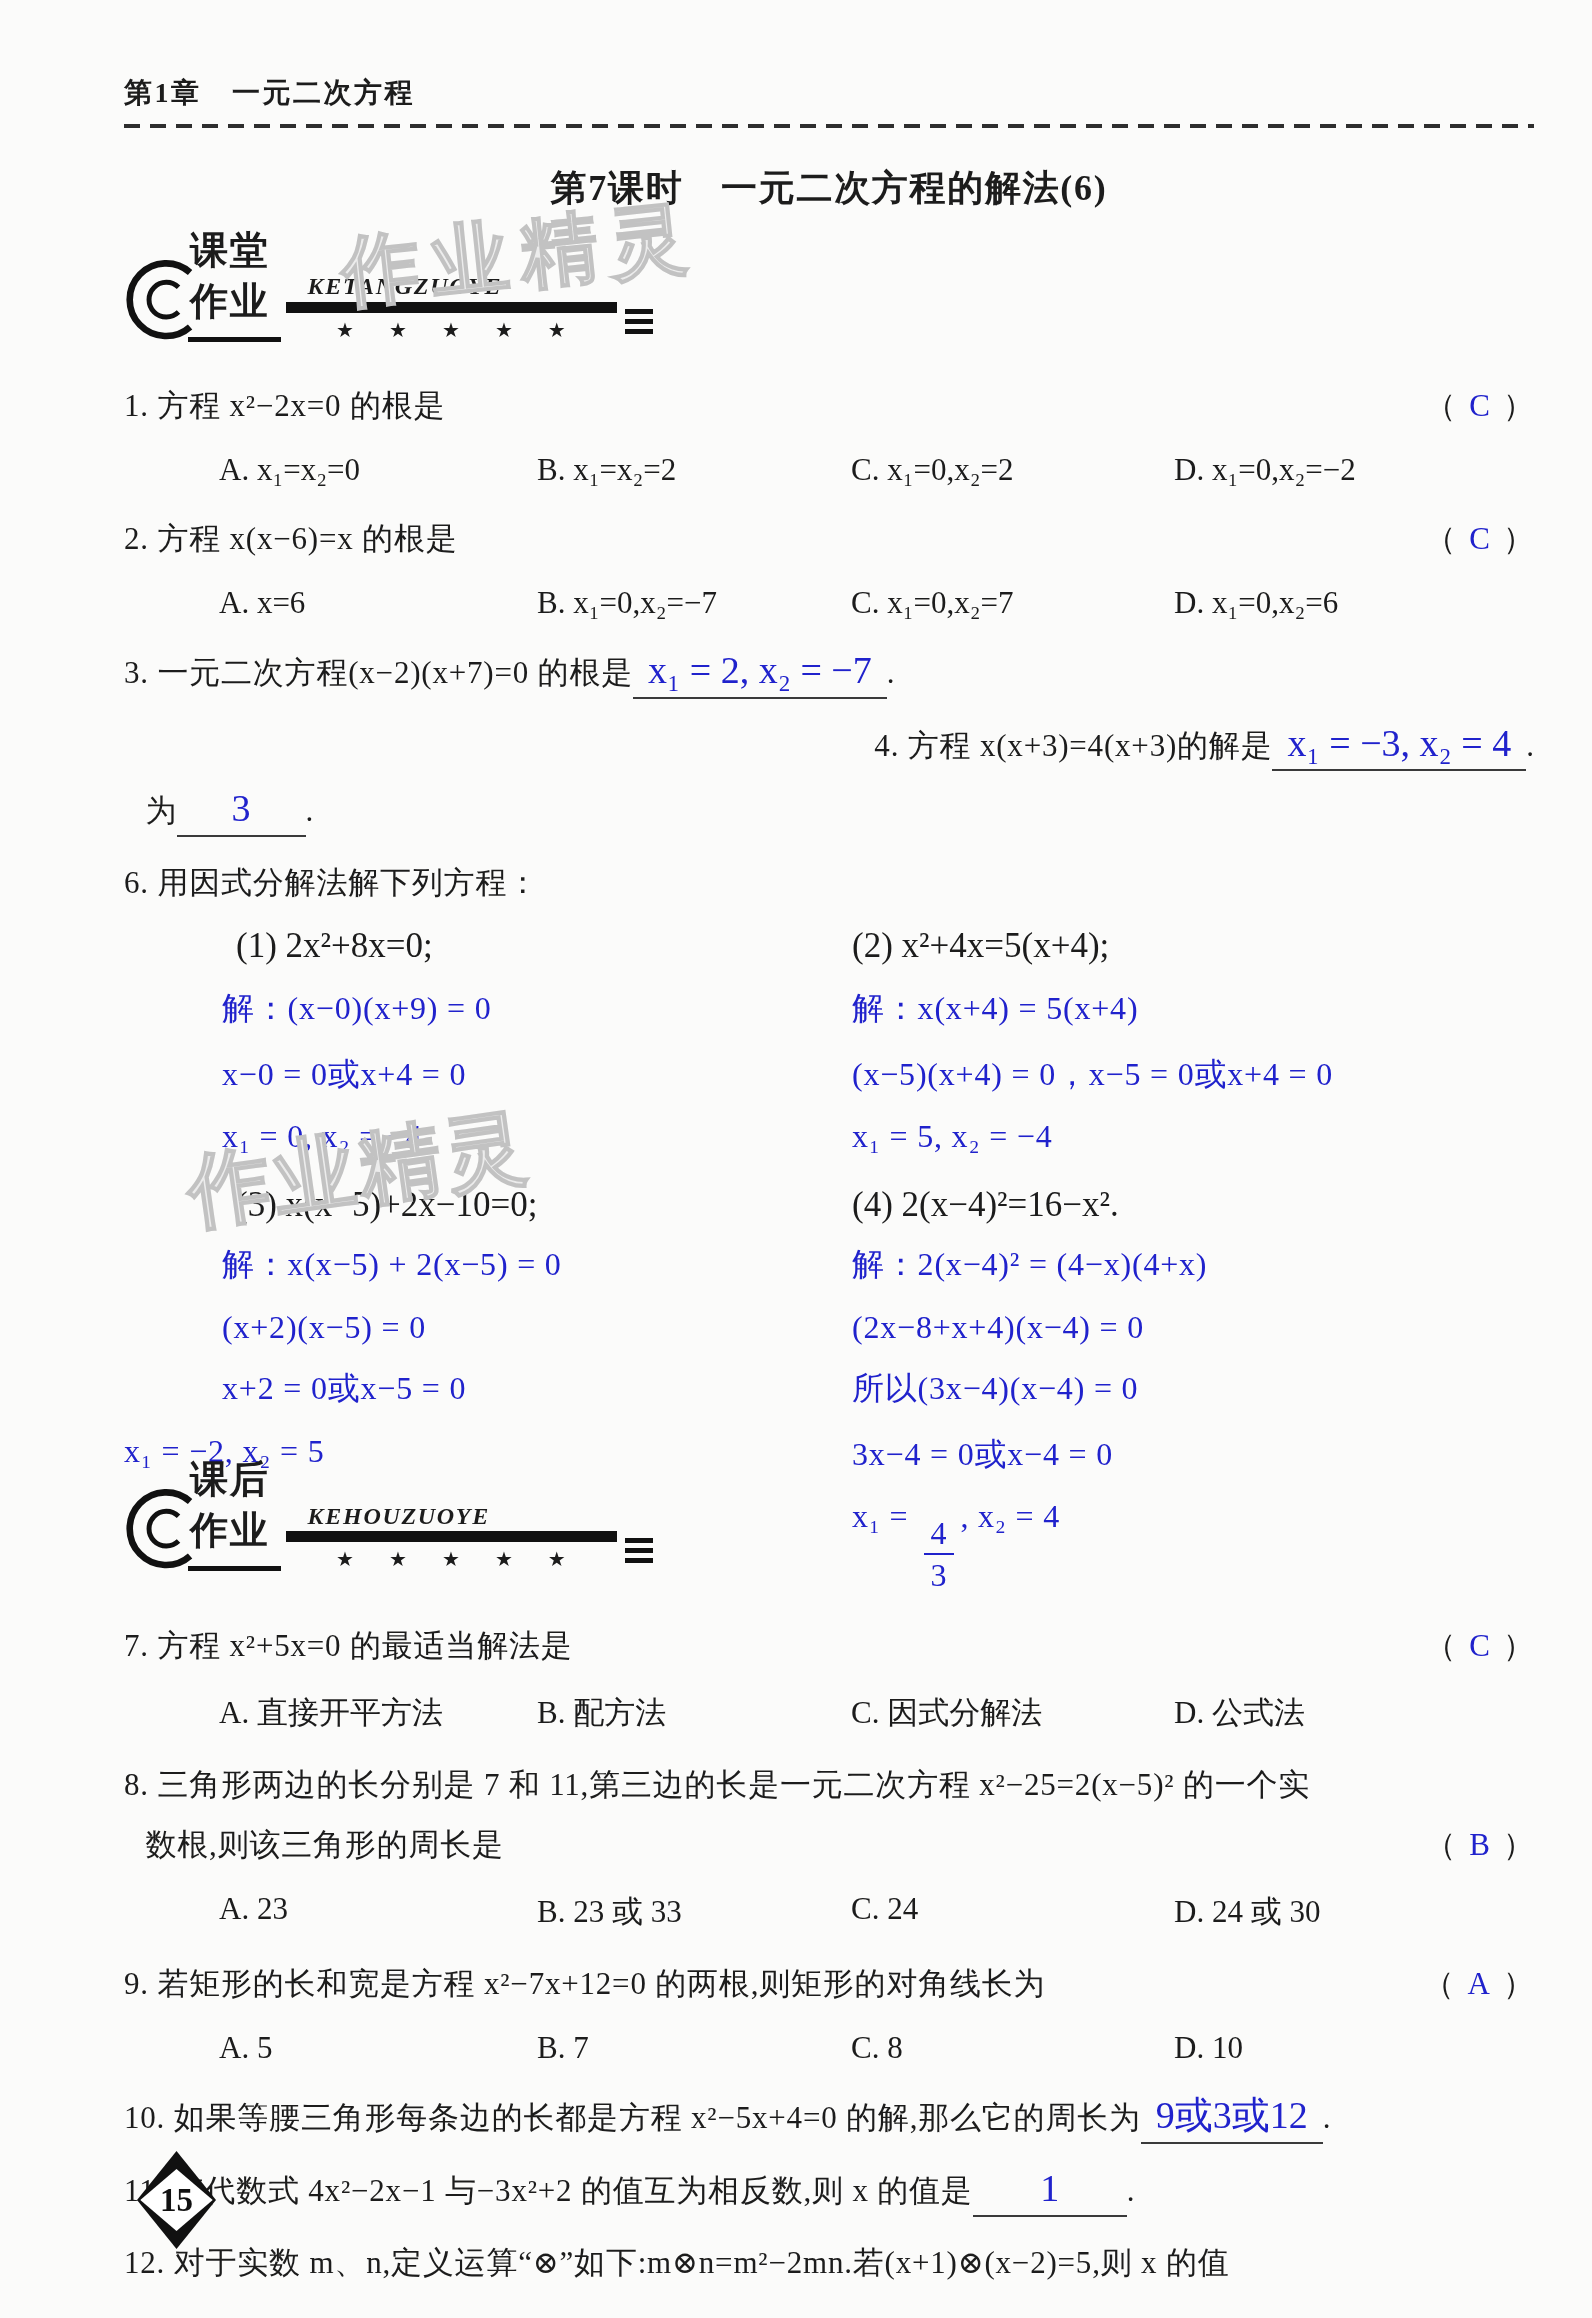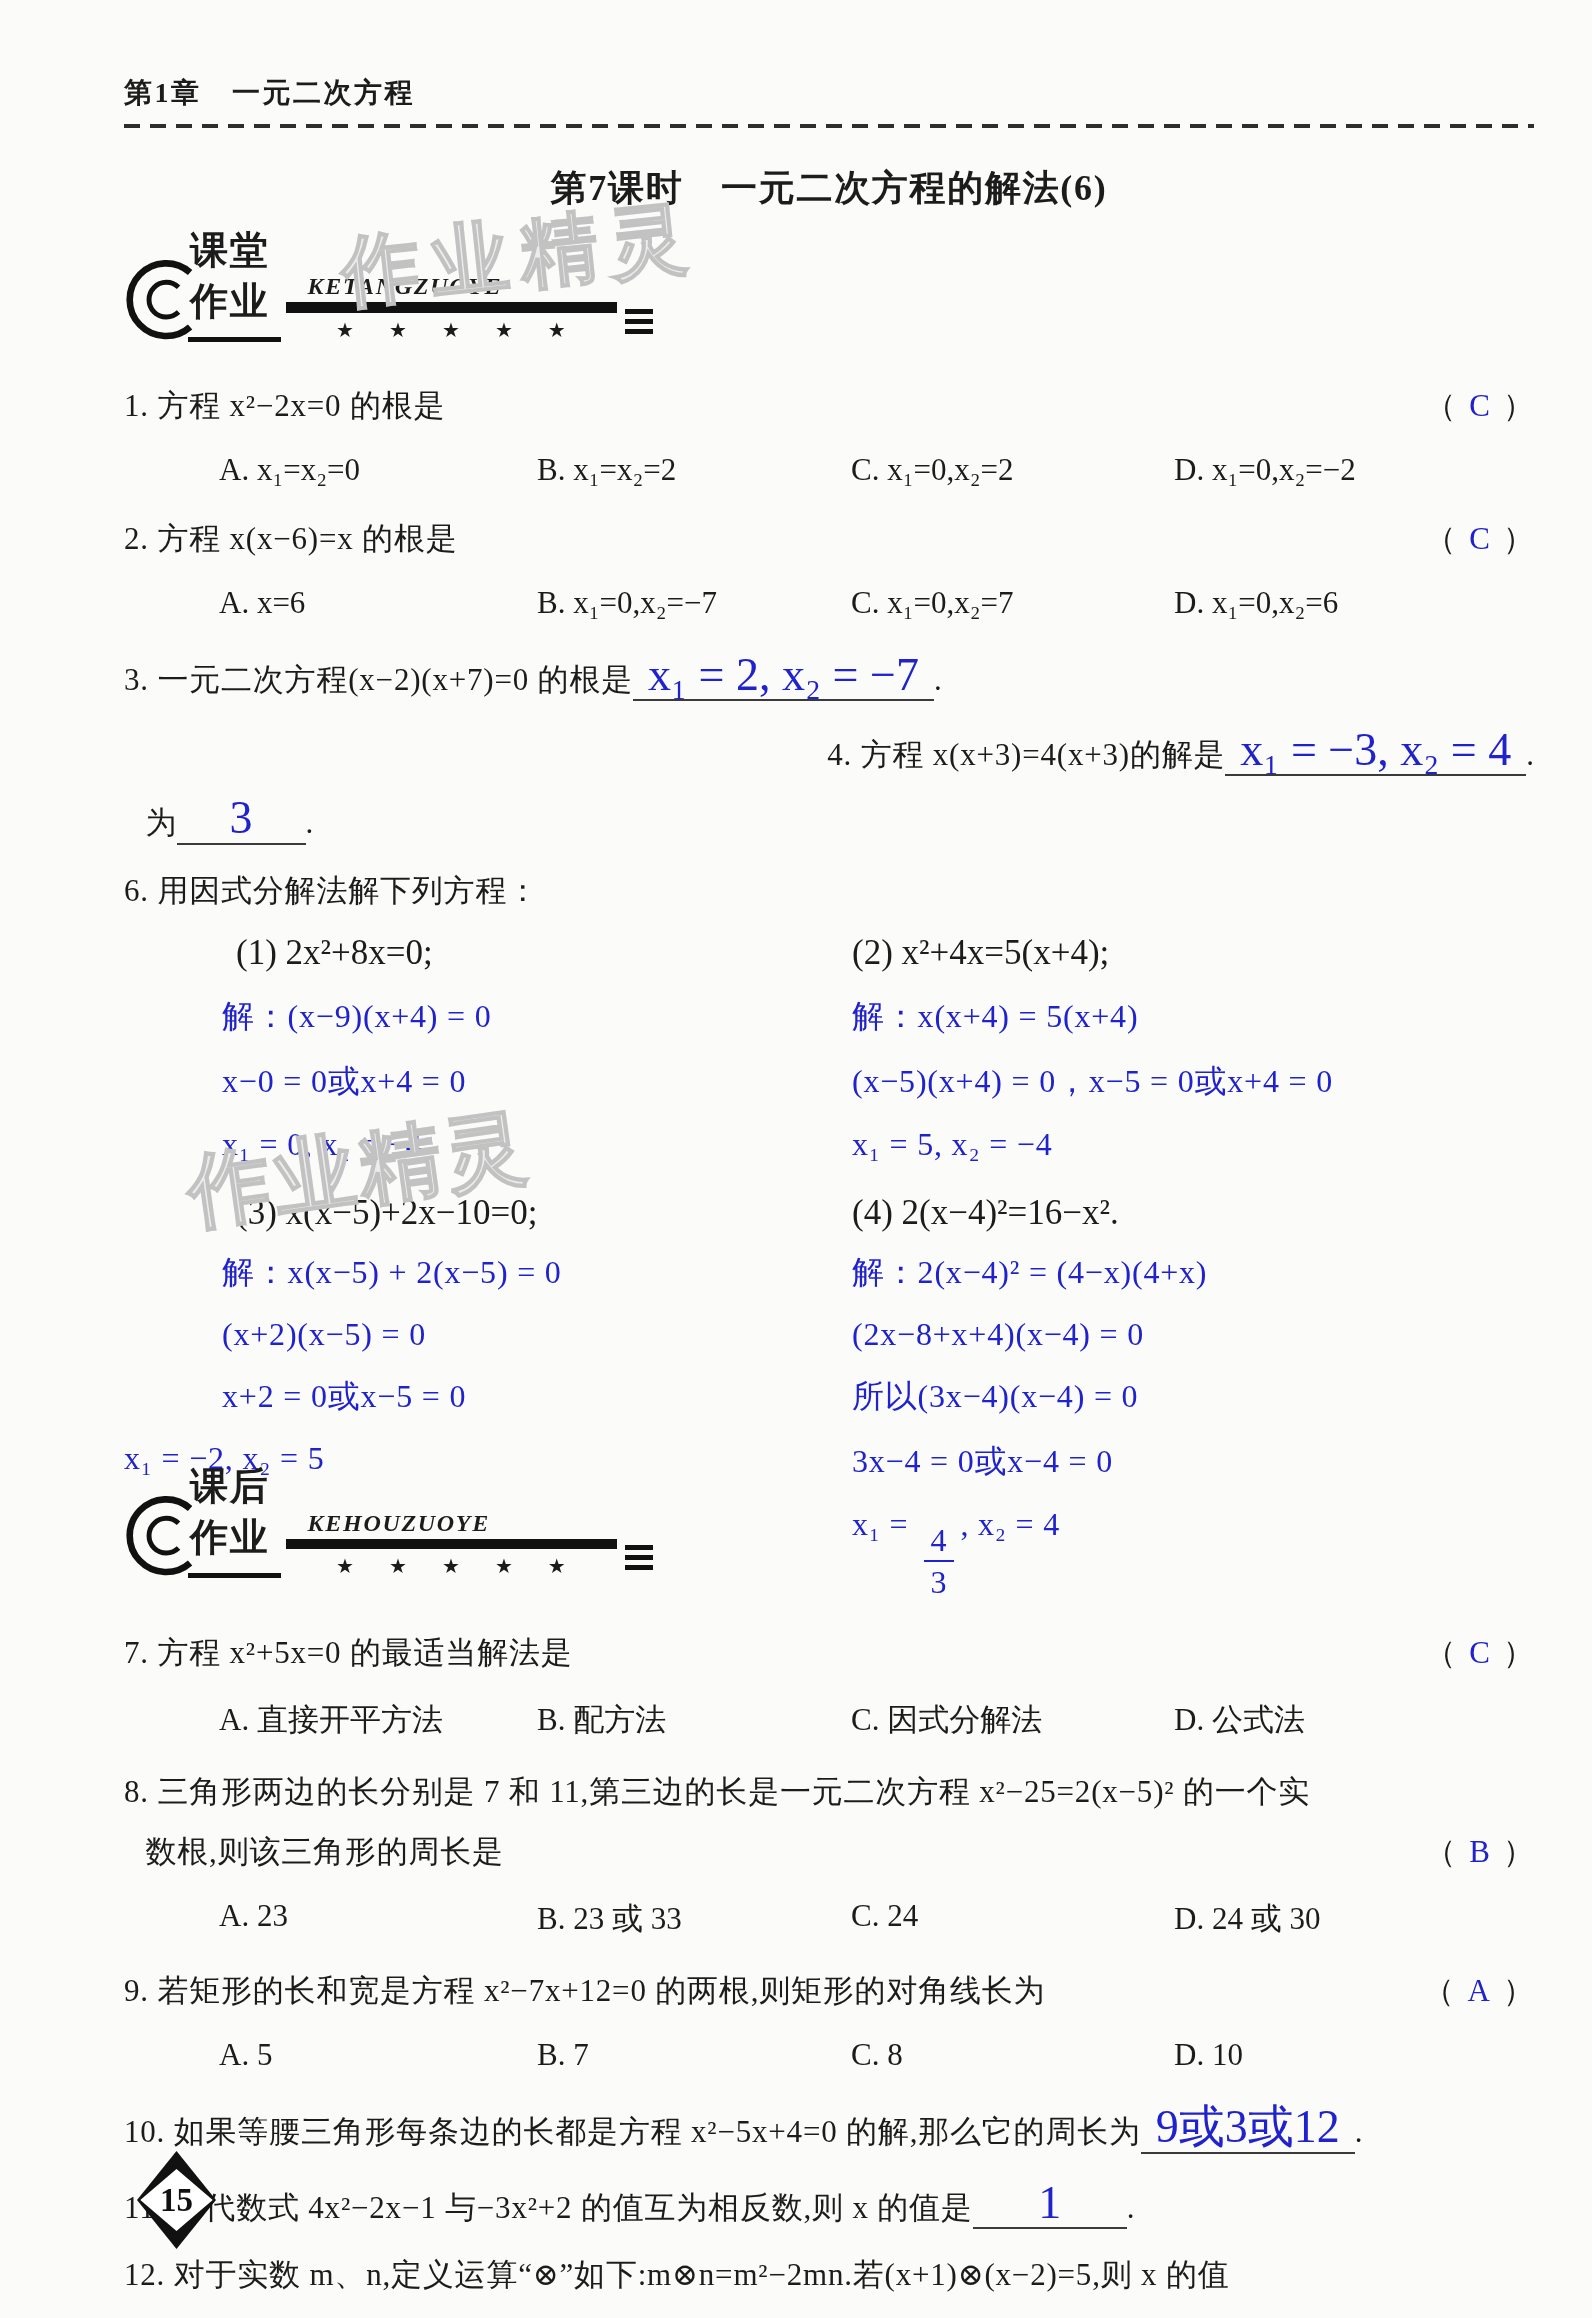--- a/index.html
+++ b/index.html
@@ -27,22 +27,22 @@
   .badge-lines{width:51px;height:28px;margin:0 0 5px 8.3px;
     background:repeating-linear-gradient(180deg,#111 0 5px,transparent 5px 10px);}
 
   
   .q-row{display:flex;justify-content:space-between;align-items:baseline;font-size:31px;}
   .stem{letter-spacing:0.8px;}
   .ans{white-space:nowrap;font-size:31px;}
   .ans .letter{color:var(--blue);padding:0 13.2px;}
   .opts{display:grid;grid-template-columns:318px 314px 323px auto;
     padding-left:95px;font-size:31px;}
-  .blank{color:var(--blue);border-bottom:2.5px solid #3a3a3a;padding:0 15px 0;
-    font-size:46px;display:inline-block;line-height:1.05;min-width:74px;text-align:center;}
+  .blank{color:var(--blue);border-bottom:2.5px solid #3a3a3a;padding:0 15px 6px;
+    font-size:38px;display:inline-block;line-height:1.05;min-width:74px;text-align:center;}
   .sol{color:var(--blue);font-size:32px;letter-spacing:0.8px;}
   .twocol{display:flex;align-items:flex-start;}
   .col-l{width:728px;flex:0 0 728px;box-sizing:border-box;}
   .col-r{flex:1;}
   .sub-item{font-size:35px;}
   .pl135{padding-left:112px;} .pl118{padding-left:98px;} .pl26{padding-left:21.5px;}
   .mt52{margin-top:43px;gap:36px;} .mt40{margin-top:34px;} .mt36{margin-top:30px;}
   .mt30{margin-top:25px;} .mt26{margin-top:21.5px;} .mt22{margin-top:18px;}
 
   .frac{display:inline-flex;flex-direction:column;text-align:center;vertical-align:-16.5px;line-height:1;margin:0 6.6px;}
@@ -131,21 +131,21 @@
     <span>.</span>
   </div>
 
   <div class="q-row mt30" style="justify-content:flex-start;">
     <span class="stem">6. 用因式分解法解下列方程：</span>
   </div>
 
   <div class="twocol mt26">
     <div class="col-l">
       <div class="sub-item pl135">(1) 2x²+8x=0;</div>
-      <div class="sol mt26 pl118">解：(x−9)(x+4) = 0</div>
+      <div class="sol mt26 pl118">解：(x−0)(x+9) = 0</div>
       <div class="sol mt26 pl118">x−0 = 0或x+4 = 0</div>
       <div class="sol mt26 pl118">x₁ = 0,  x₂ = −4</div>
       <div class="sub-item pl135 mt36">(3) x(x−5)+2x−10=0;</div>
       <div class="sol mt22 pl118">解：x(x−5) + 2(x−5) = 0</div>
       <div class="sol mt26 pl118">(x+2)(x−5) = 0</div>
       <div class="sol mt26 pl118">x+2 = 0或x−5 = 0</div>
       <div class="sol mt26">x₁ = −2,  x₂ = 5</div>
 
       <div class="badge" style="margin-top:8.3px;">
         <svg class="arc" width="76" height="83" viewBox="0 0 92 100">

